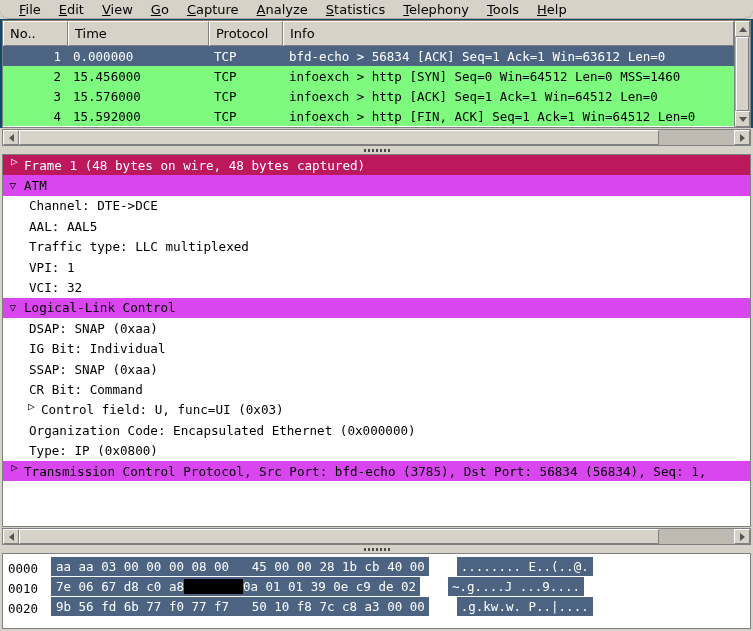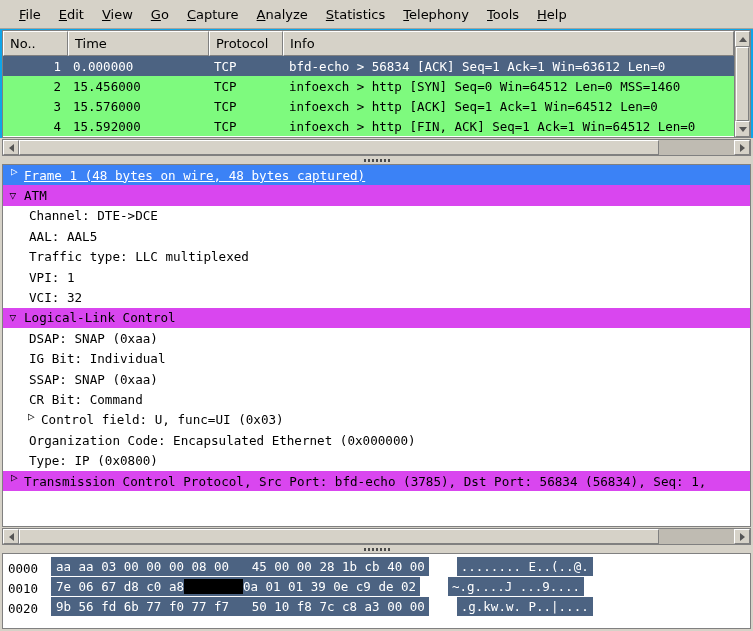--- a/index.html
+++ b/index.html
@@ -19,47 +19,48 @@
     position: relative;
     width: 753px;
     height: 631px;
     background: #d6d2c8;
     display: flex;
     flex-direction: column;
   }
 
   
   .menubar {
-    height: 29px;
+    height: 19px;
     background: #d6d2c8;
     display: flex;
     align-items: center;
     padding-left: 10px;
     box-sizing: border-box;
     border-bottom: 1px solid #a8a49c;
     flex: none;
+    border-radius: 9px;
   }
   .menu-item {
     font-family: "DejaVu Sans", sans-serif;
     font-size: 13px;
     color: #000;
     padding: 2px 9px 2px 9px;
     cursor: default;
     white-space: nowrap;
   }
   .menu-item .acc {
     text-decoration: underline;
   }
 
   
   .packet-list-wrap {
     flex: none;
     height: 109px;
     display: flex;
-    background: #0ea5e9;
+    background: #0c4a6e;
     padding: 1px 2px 0 2px;
     box-sizing: border-box;
   }
   .plist-inner {
     flex: 1;
     display: flex;
     flex-direction: column;
     border: 1px solid #808080;
     border-right: none;
     background: #fff;
@@ -249,21 +250,21 @@
     display: flex;
     align-items: center;
     font-family: "DejaVu Sans Mono", monospace;
     font-size: 12.6px;
     color: #000;
     white-space: nowrap;
     cursor: default;
     padding-left: 3px;
     box-sizing: border-box;
   }
-  .drow.selrow  { background: #3b82f6; color: #ffffff; text-decoration: underline; }
+  .drow.selrow  { background: #be185d; color: #ffffff; }
   .drow.hdrow   { background: #d946ef; }
   .tri {
     width: 17px;
     flex: none;
     display: flex;
     align-items: center;
     justify-content: center;
     cursor: default;
   }
   .tri i {

